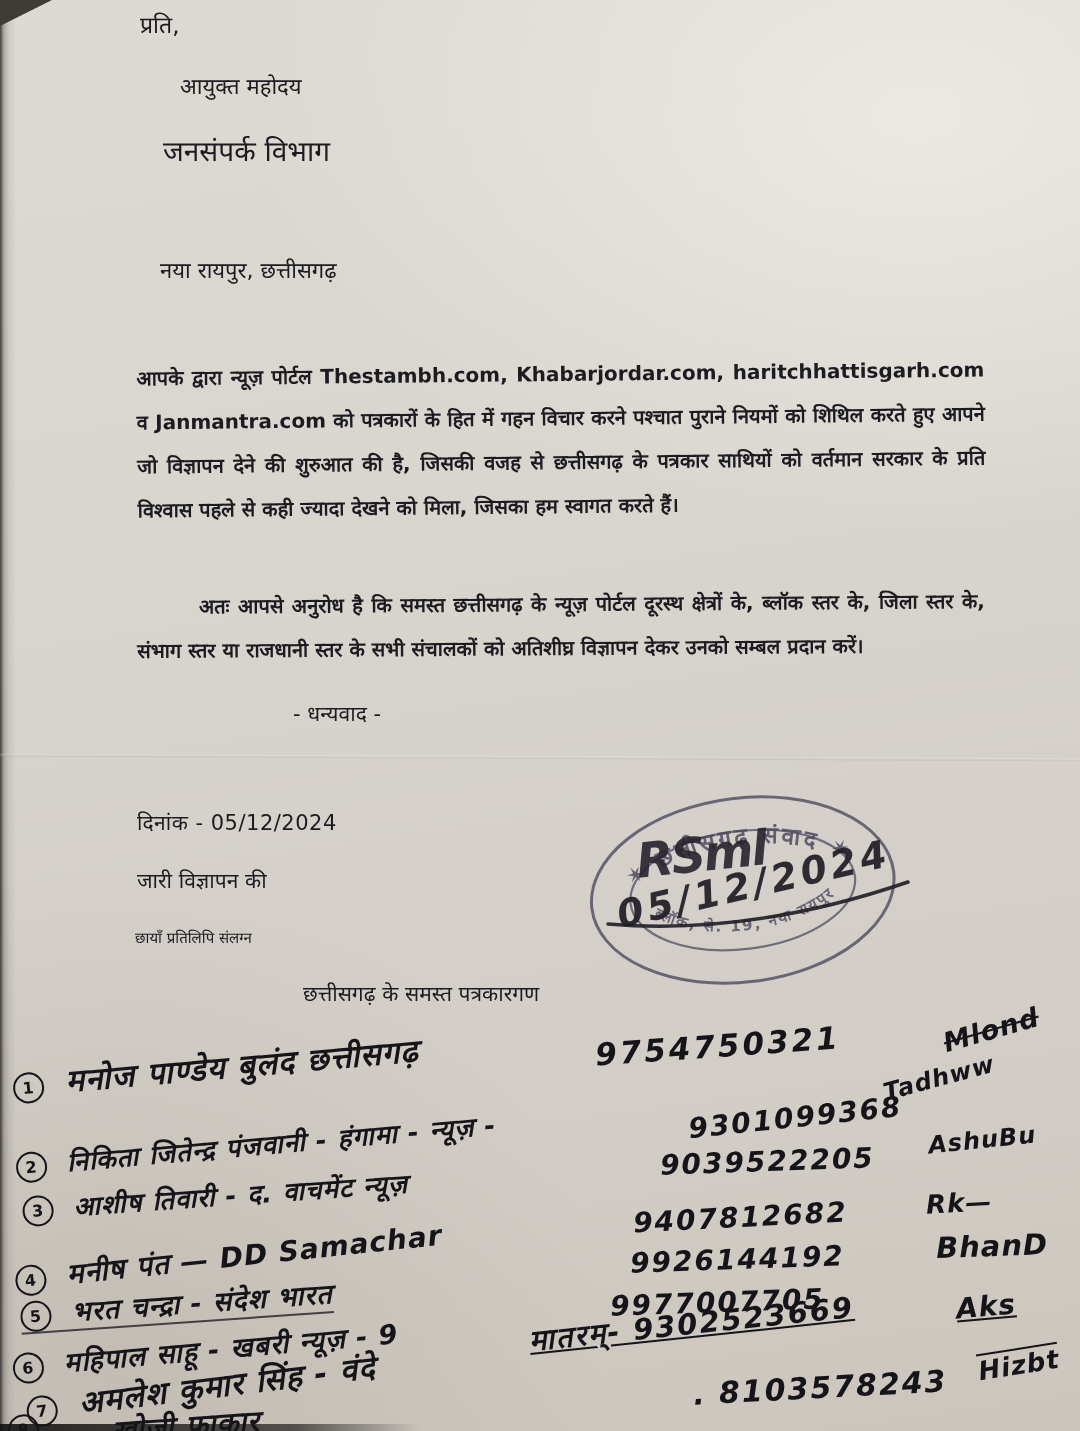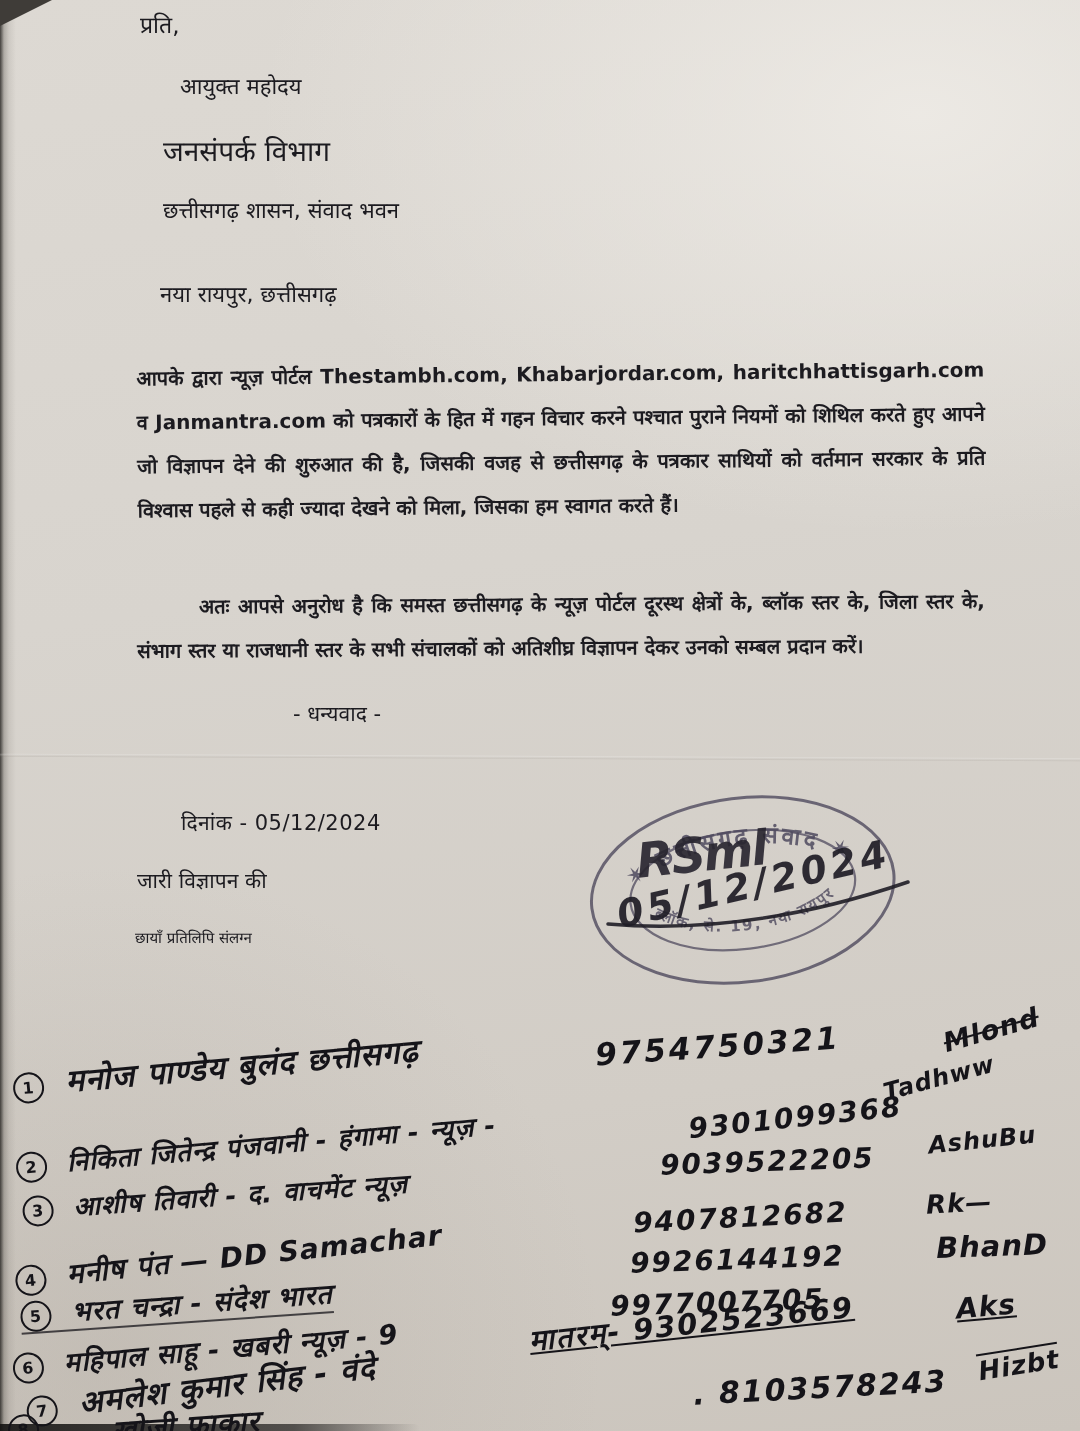--- a/index.html
+++ b/index.html
@@ -21,27 +21,27 @@
     border-top-right-radius:6px;}
   .crease{position:absolute;left:0;top:756px;width:100%;height:3px;
     background:linear-gradient(180deg,rgba(255,255,255,.25),rgba(110,102,92,.14));
     transform:rotate(.25deg);}
   
   .print{position:absolute;font-weight:400;white-space:nowrap;color:#1c1b20;}
   .salutation{left:140px;top:8px;font-size:23px;}
   .rec1{left:180px;top:70px;font-size:22px;}
   .rec2{left:163px;top:131px;font-size:28px;}
   .rec3{left:163px;top:194px;font-size:22px;}
-  .rec4{left:160px;top:254px;font-size:22px;margin-top:24px;}
+  .rec4{left:160px;top:254px;font-size:22px;}
   .para{position:absolute;font-weight:700;color:#1c1b20;text-align:justify;
         font-size:20px;line-height:44px;white-space:normal;}
   .para1{left:137px;top:352px;width:848px;transform:rotate(-.6deg);}
   .para2{left:137px;top:582px;width:848px;text-indent:62px;transform:rotate(-.4deg);}
   .thanks{left:293px;top:699px;font-size:21px;text-align:center;}
-  .dateline{left:137px;top:808px;font-size:21px;letter-spacing:.5px;margin-left:44px;}
+  .dateline{left:137px;top:808px;font-size:21px;letter-spacing:.5px;}
   .close1{left:137px;top:866px;font-size:21px;}
   .close2{left:135px;top:927px;font-size:15px;}
   .listhead{left:303px;top:979px;font-size:21px;}
   
   .stamp{position:absolute;left:578px;top:792px;width:330px;height:200px;
          transform:rotate(-7deg);opacity:.88;}
   .stamp svg{display:block;}
   .stamp-sig{position:absolute;left:636px;top:826px;font-size:48px;font-style:italic;
      font-weight:700;color:#27242e;transform:rotate(-6deg);letter-spacing:-2px;opacity:.9;}
   .stamp-date{position:absolute;left:614px;top:862px;font-size:38px;font-style:italic;
@@ -84,28 +84,28 @@
 <div class="page">
 
   <div class="edge-left"></div>
   <div class="corner-tl"></div>
   <div class="crease"></div>
   <div class="edge-bottom"></div>
 
   <div class="print salutation">प्रति,</div>
   <div class="print rec1">आयुक्त महोदय</div>
   <div class="print rec2">जनसंपर्क विभाग</div>
-  <div class="print rec3">छत्तीसगढ़ शासन, संवाद भवन</div>
   <div class="print rec4">नया रायपुर, छत्तीसगढ़</div>
   <div class="para para1">आपके द्वारा न्यूज़ पोर्टल Thestambh.com, Khabarjordar.com, haritchhattisgarh.com व Janmantra.com को पत्रकारों के हित में गहन विचार करने पश्चात पुराने नियमों को शिथिल करते हुए आपने जो विज्ञापन देने की शुरुआत की है, जिसकी वजह से छत्तीसगढ़ के पत्रकार साथियों को वर्तमान सरकार के प्रति विश्वास पहले से कही ज्यादा देखने को मिला, जिसका हम स्वागत करते हैं।</div>
   <div class="para para2">अतः आपसे अनुरोध है कि समस्त छत्तीसगढ़ के न्यूज़ पोर्टल दूरस्थ क्षेत्रों के, ब्लॉक स्तर के, जिला स्तर के, संभाग स्तर या राजधानी स्तर के सभी संचालकों को अतिशीघ्र विज्ञापन देकर उनको सम्बल प्रदान करें।</div>
   <div class="print thanks">- धन्यवाद -</div>
   <div class="print dateline">दिनांक - 05/12/2024</div>
   <div class="print close1">जारी विज्ञापन की</div>
   <div class="print close2">छायाँ प्रतिलिपि संलग्न</div>
+  <div class="print listhead">छत्तीसगढ़ के समस्त पत्रकारगण</div>
 
   <div class="stamp">
     <svg width="330" height="200" viewBox="0 0 330 200">
       <ellipse cx="165" cy="98" rx="152" ry="92" fill="none" stroke="#3d3850" stroke-width="3" opacity=".8"></ellipse>
       <ellipse cx="165" cy="98" rx="113" ry="59" fill="none" stroke="#3d3850" stroke-width="2.2" opacity=".75"></ellipse>
       <path id="arcTop" d="M 28,116 A 140,80 0 0 1 302,116" fill="none"></path>
       <path id="arcBot" d="M 52,92 A 120,70 0 0 0 278,92" fill="none"></path>
       <text font-size="23" font-weight="bold" fill="#3d3850" opacity=".85" letter-spacing="3" font-family="DejaVu Sans, sans-serif">
         <textPath href="#arcTop" startOffset="50%" text-anchor="middle">✶ छत्तीसगढ़ संवाद ✶</textPath>
       </text>

